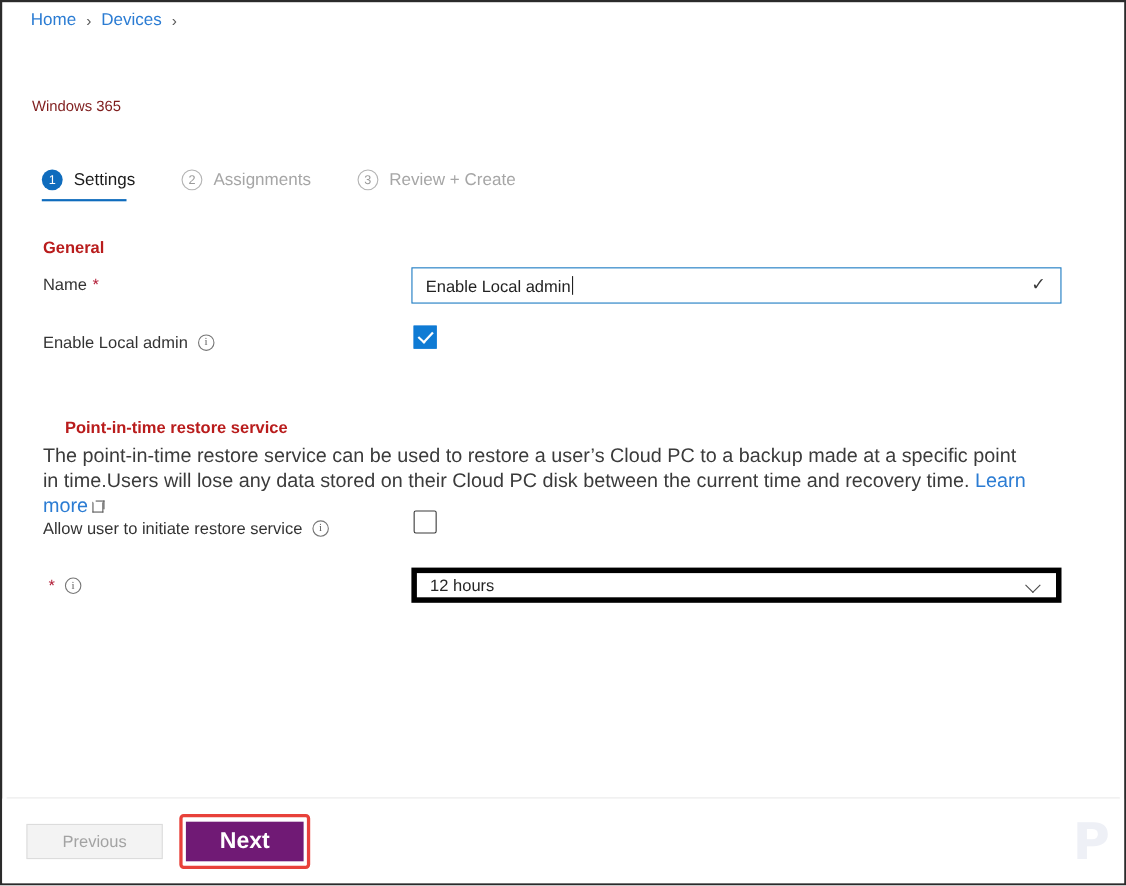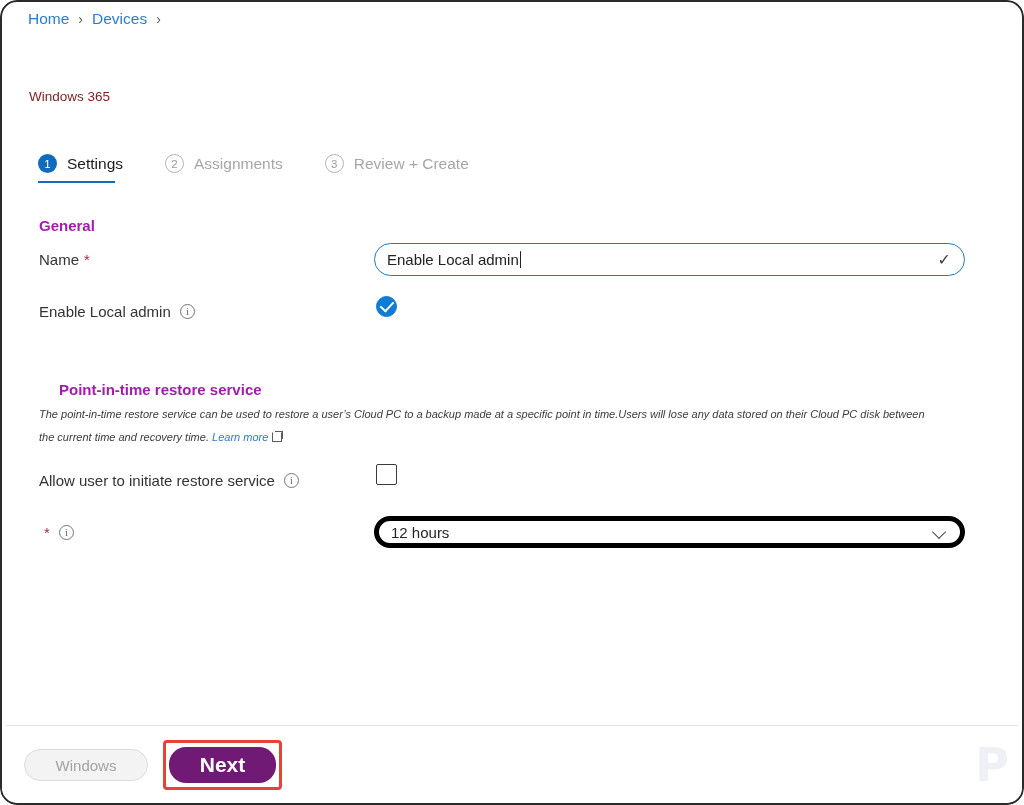--- a/index.html
+++ b/index.html
@@ -1,15 +1,15 @@
 <!DOCTYPE html>
 <html><head>
 <meta charset="utf-8">
 <style>
-  * { box-sizing: border-box; border-radius: 17px; }
+  * { box-sizing: border-box; }
   html, body {
     margin: 0; padding: 0;
     width: 1024px; height: 805px;
     background: #ffffff;
     font-family: "Liberation Sans", sans-serif;
   }
   #page {
     position: relative;
     width: 1024px; height: 805px;
     background: #ffffff;
@@ -111,21 +111,21 @@
   
   .form {
     position: absolute;
     left: 0; top: 205px; right: 0;
   }
   .section-head {
     position: absolute;
     left: 37px;
     font-size: 15px;
     font-weight: bold;
-    color: #a21caf;
+    color: #b91c1c;
   }
   .field-label {
     position: absolute;
     left: 37px;
     font-size: 15px;
     color: #333333;
     display: flex; align-items: center;
     white-space: nowrap;
   }
   .req-star {
@@ -203,24 +203,23 @@
     border: 1.6px solid #3a3a3a;
     background: #ffffff;
     border-radius: 2px;
   }
 
   
   .desc {
     position: absolute;
     left: 37px;
     width: 900px;
-    font-size: 11px;
+    font-size: 18px;
     color: #3b3b3b;
     line-height: 22.5px;
-    font-style: italic;
   }
   .link {
     color: #2b7cd3;
     cursor: pointer;
     text-decoration: none;
   }
   .ext-icon {
     display: inline-block;
     width: 11px; height: 11px;
     position: relative;
@@ -399,19 +398,19 @@
 
   <div class="checkbox unchecked" style="left:374px; top:462px;"></div>
 
   <div class="dropdown">
     <span class="value">12 hours</span>
     <span class="chev"></span>
   </div>
 
   <div class="footer-sep"></div>
   <div class="footer">
-    <div class="btn-previous">Windows</div>
+    <div class="btn-previous">Previous</div>
     <div class="next-highlight"></div>
     <div class="btn-next">Next</div>
     <div class="watermark">P</div>
   </div>
 
 </div>
 
 </body></html>

